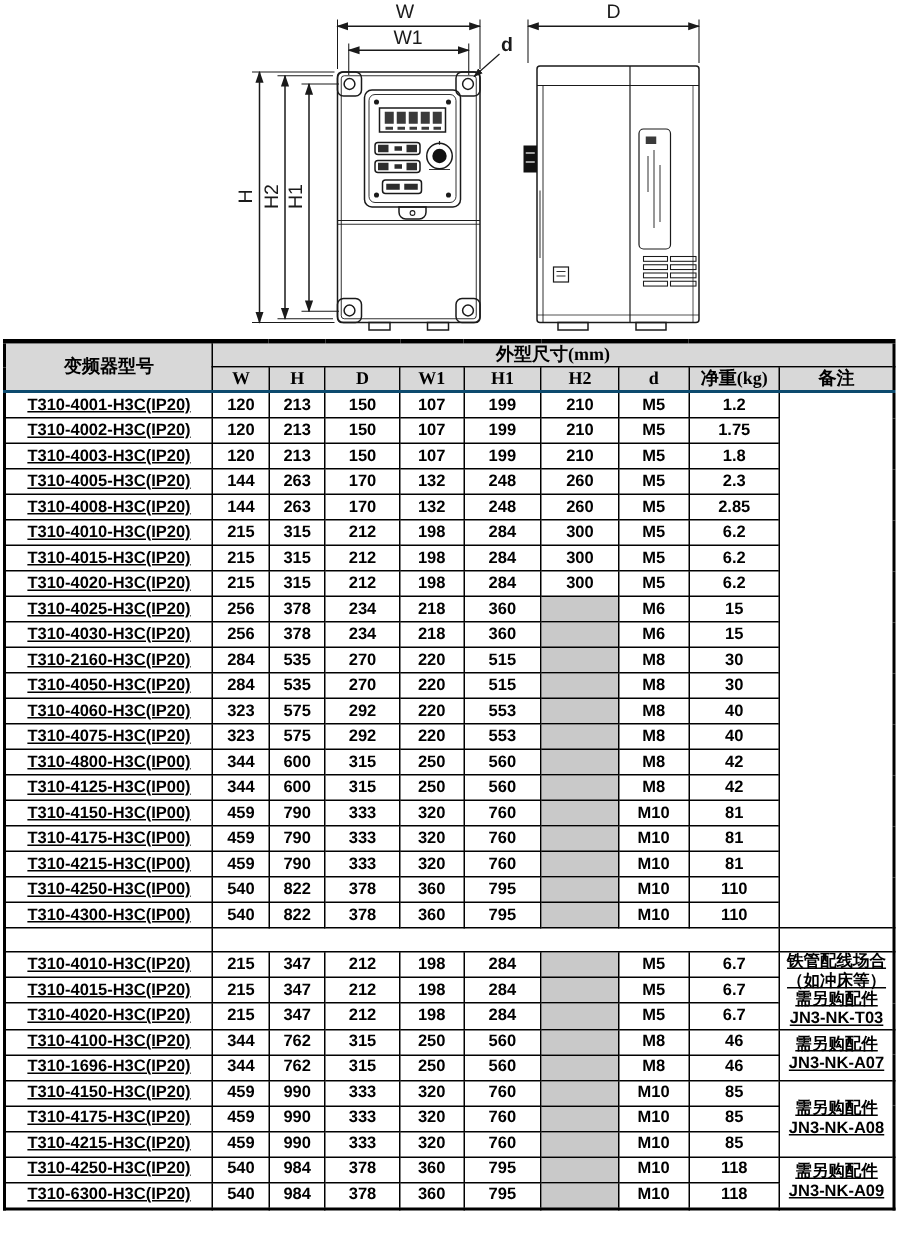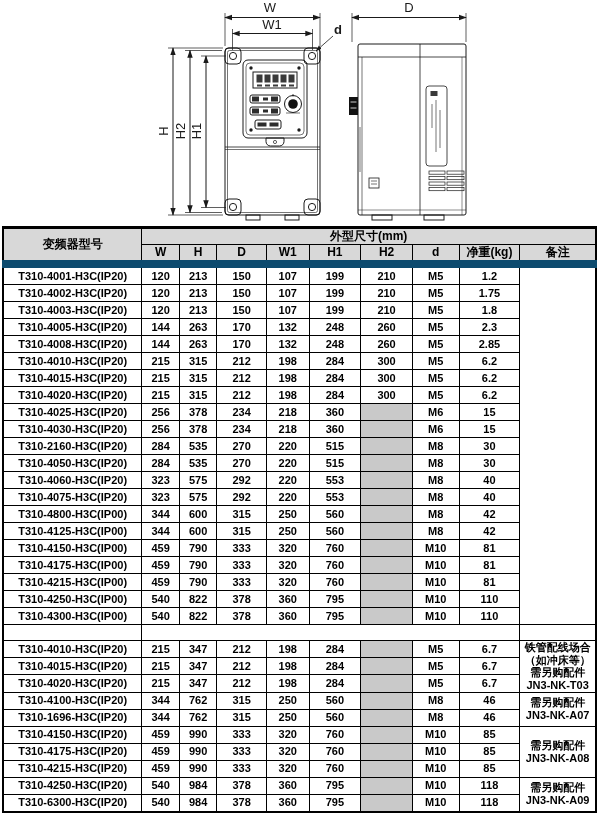--- a/index.html
+++ b/index.html
@@ -7,24 +7,24 @@
         font-family:"Liberation Sans","DejaVu Sans",sans-serif;}
   #drawings{display:block;}
   
   table.spec{border-collapse:collapse;table-layout:fixed;width:595px;margin:0 0 0 2px;
              border:2px solid #000;border-top:3px solid #000;}
   table.spec th, table.spec td{
       border:1px solid #000;text-align:center;vertical-align:middle;
       font-weight:bold;font-size:11px;line-height:1.15;padding:0;height:16px;
       overflow:hidden;white-space:nowrap;}
   table.spec thead th{background:var(--header-bg,#d8d8d8);font-size:12px;height:15px;}
-  table.spec thead{border-bottom:8px solid #0c4a6e;}
-  td.model-cell{font-size:11px;}
+  table.spec thead{border-bottom:2px solid #0c4a6e;font-family:Liberation Serif, serif;}
+  td.model-cell{font-size:11px;text-decoration:underline;}
   td.gray{background:var(--empty-bg,#c9c9c9);}
-  td.remark-cell{font-size:11px;white-space:normal;line-height:1.25;}
+  td.remark-cell{font-size:11px;white-space:normal;line-height:1.25;text-decoration:underline;}
   td.remark-cell div{white-space:nowrap;}
   tr.sep-row td{height:15px;}
   
   .dim-label{font-family:"Liberation Sans","DejaVu Sans",sans-serif;font-size:13px;fill:#1a1a1a;}
 </style>
 </head>
 <body>
 
 <div id="page">
 

